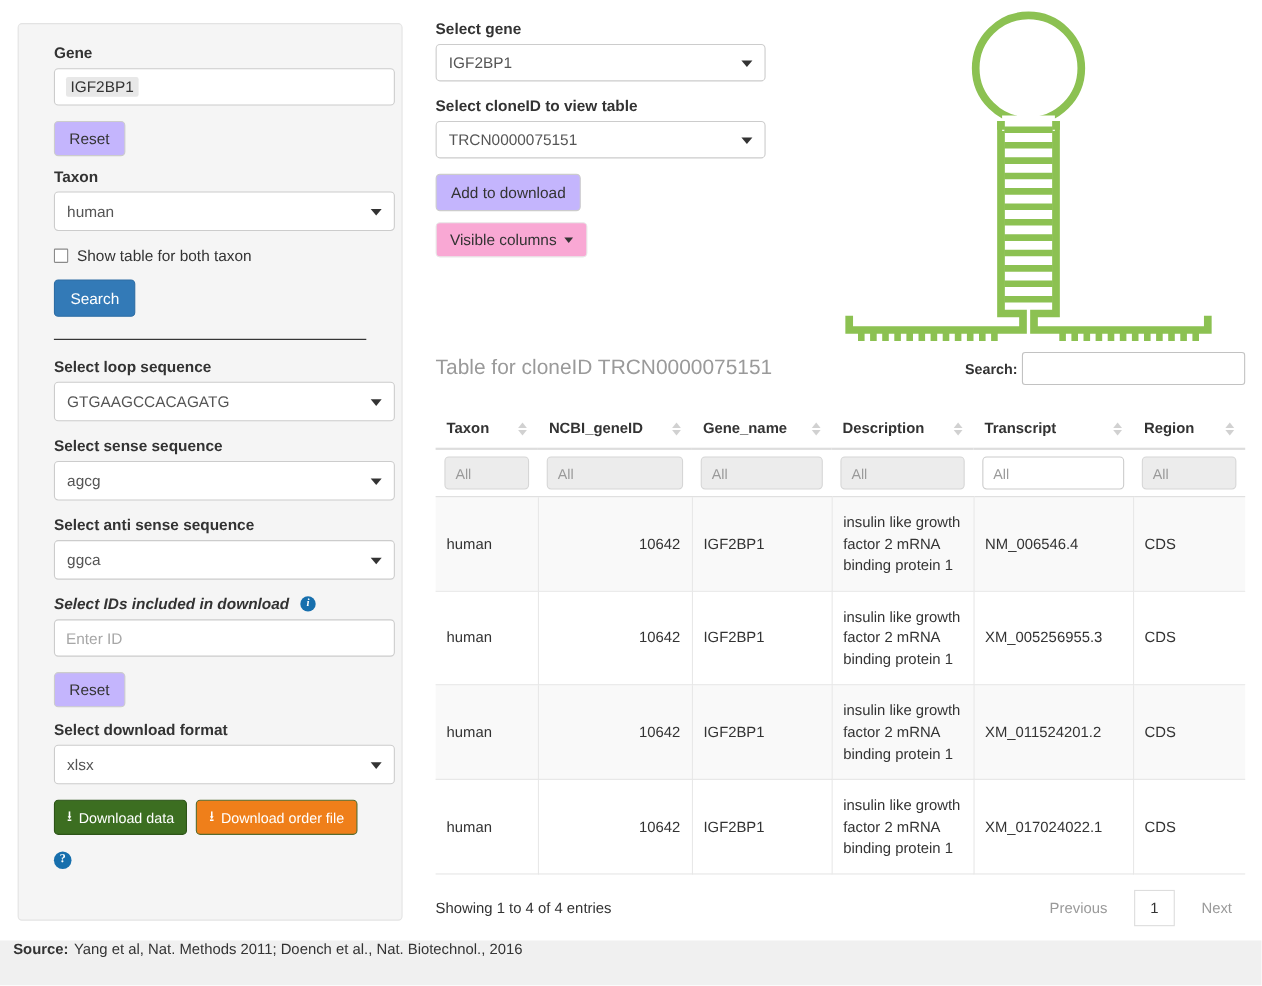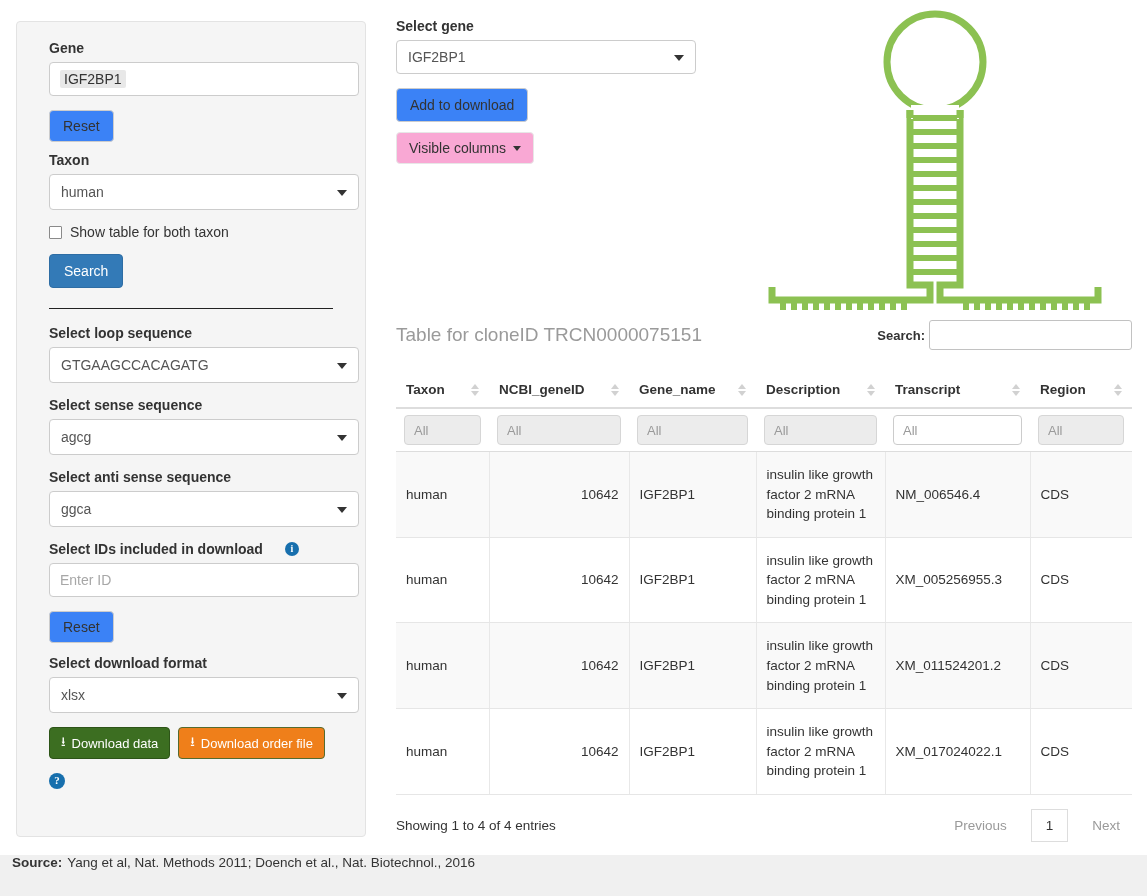--- a/index.html
+++ b/index.html
@@ -38,21 +38,21 @@
   .selectbox .caret-dn {
     position:absolute; right:11px; top:50%; margin-top:-2px;
     width:0;height:0;border-left:5px solid transparent;border-right:5px solid transparent;
     border-top:6px solid #333;
   }
   .btn {
     display:inline-flex; align-items:center; justify-content:center;
     border-radius:4px; font-size:14px; font-family:"Liberation Sans", sans-serif;
     cursor:pointer; white-space:nowrap;
   }
-  .btn-default { background:#3b82f6; border:1px solid #cccccc; color:#333; height:32px; padding:0 13px; }
+  .btn-default { background:#c4b5fd; border:1px solid #cccccc; color:#333; height:32px; padding:0 13px; }
   .btn-primary { background:#337ab7; border:1px solid #2e6da4; color:#fff; height:34px; padding:0 14px; }
   .btn-green  { background:#3c6e21; border:1px solid #2d5418; color:#fff; height:32px; padding:0 11px; font-size:13px; }
   .btn-orange { background:#ef7f1a; border:1px solid #556b2f; color:#fff; height:32px; padding:0 11px; font-size:13px; }
   .chk-row { display:flex; align-items:center; gap:8px; margin:6px 0 14px 0; }
   .chkbox { width:13px;height:13px;border:1px solid #8a8a8a; background:#fff; border-radius:1px; }
   .chk-label { font-size:14px; color:#333; }
   .divider { border:0; border-top:1px solid #222; margin:20px 0 16px 0; }
   .dl-icon { margin-right:6px; font-size:13px; }
   .info-icon, .help-icon {
     display:inline-flex; align-items:center; justify-content:center;
@@ -169,21 +169,21 @@
 
     <div class="field-wrap">
       <span class="lbl">Select anti sense sequence</span>
       <div class="selectbox">
         <span>ggca</span>
         <span class="caret-dn"></span>
       </div>
     </div>
 
     <div class="field-wrap">
-      <span class="lbl" style="display:flex;align-items:center;gap:22px;">
+      <span class="lbl" style="display:flex;align-items:center;gap:10px;font-style:italic;">
         <span>Select IDs included in download</span>
         <span class="info-icon">i</span>
       </span>
       <div class="txtinput">
         <span class="placeholder">Enter ID</span>
       </div>
     </div>
 
     <div style="margin-bottom:12px;">
       <div class="btn btn-default">Reset</div>
@@ -215,20 +215,27 @@
 
   <div class="rightcol">
     <div class="field-wrap">
       <span class="lbl">Select gene</span>
       <div class="selectbox sel-sm">
         <span>IGF2BP1</span>
         <span class="caret-dn"></span>
       </div>
     </div>
 
+    <div class="field-wrap">
+      <span class="lbl">Select cloneID to view table</span>
+      <div class="selectbox sel-sm">
+        <span>TRCN0000075151</span>
+        <span class="caret-dn"></span>
+      </div>
+    </div>
 
     <div style="margin-bottom:10px;">
       <div class="btn btn-default" style="height:34px;">Add to download</div>
     </div>
 
     <div class="btn" style="background:#f9a8d4;border:1px solid #e7e7e7;color:#333;height:32px;padding:0 12px;gap:7px;">
       <span>Visible columns</span>
       <span style="width:0;height:0;border-left:4px solid transparent;border-right:4px solid transparent;border-top:5px solid #333;"></span>
     </div>
   </div>

